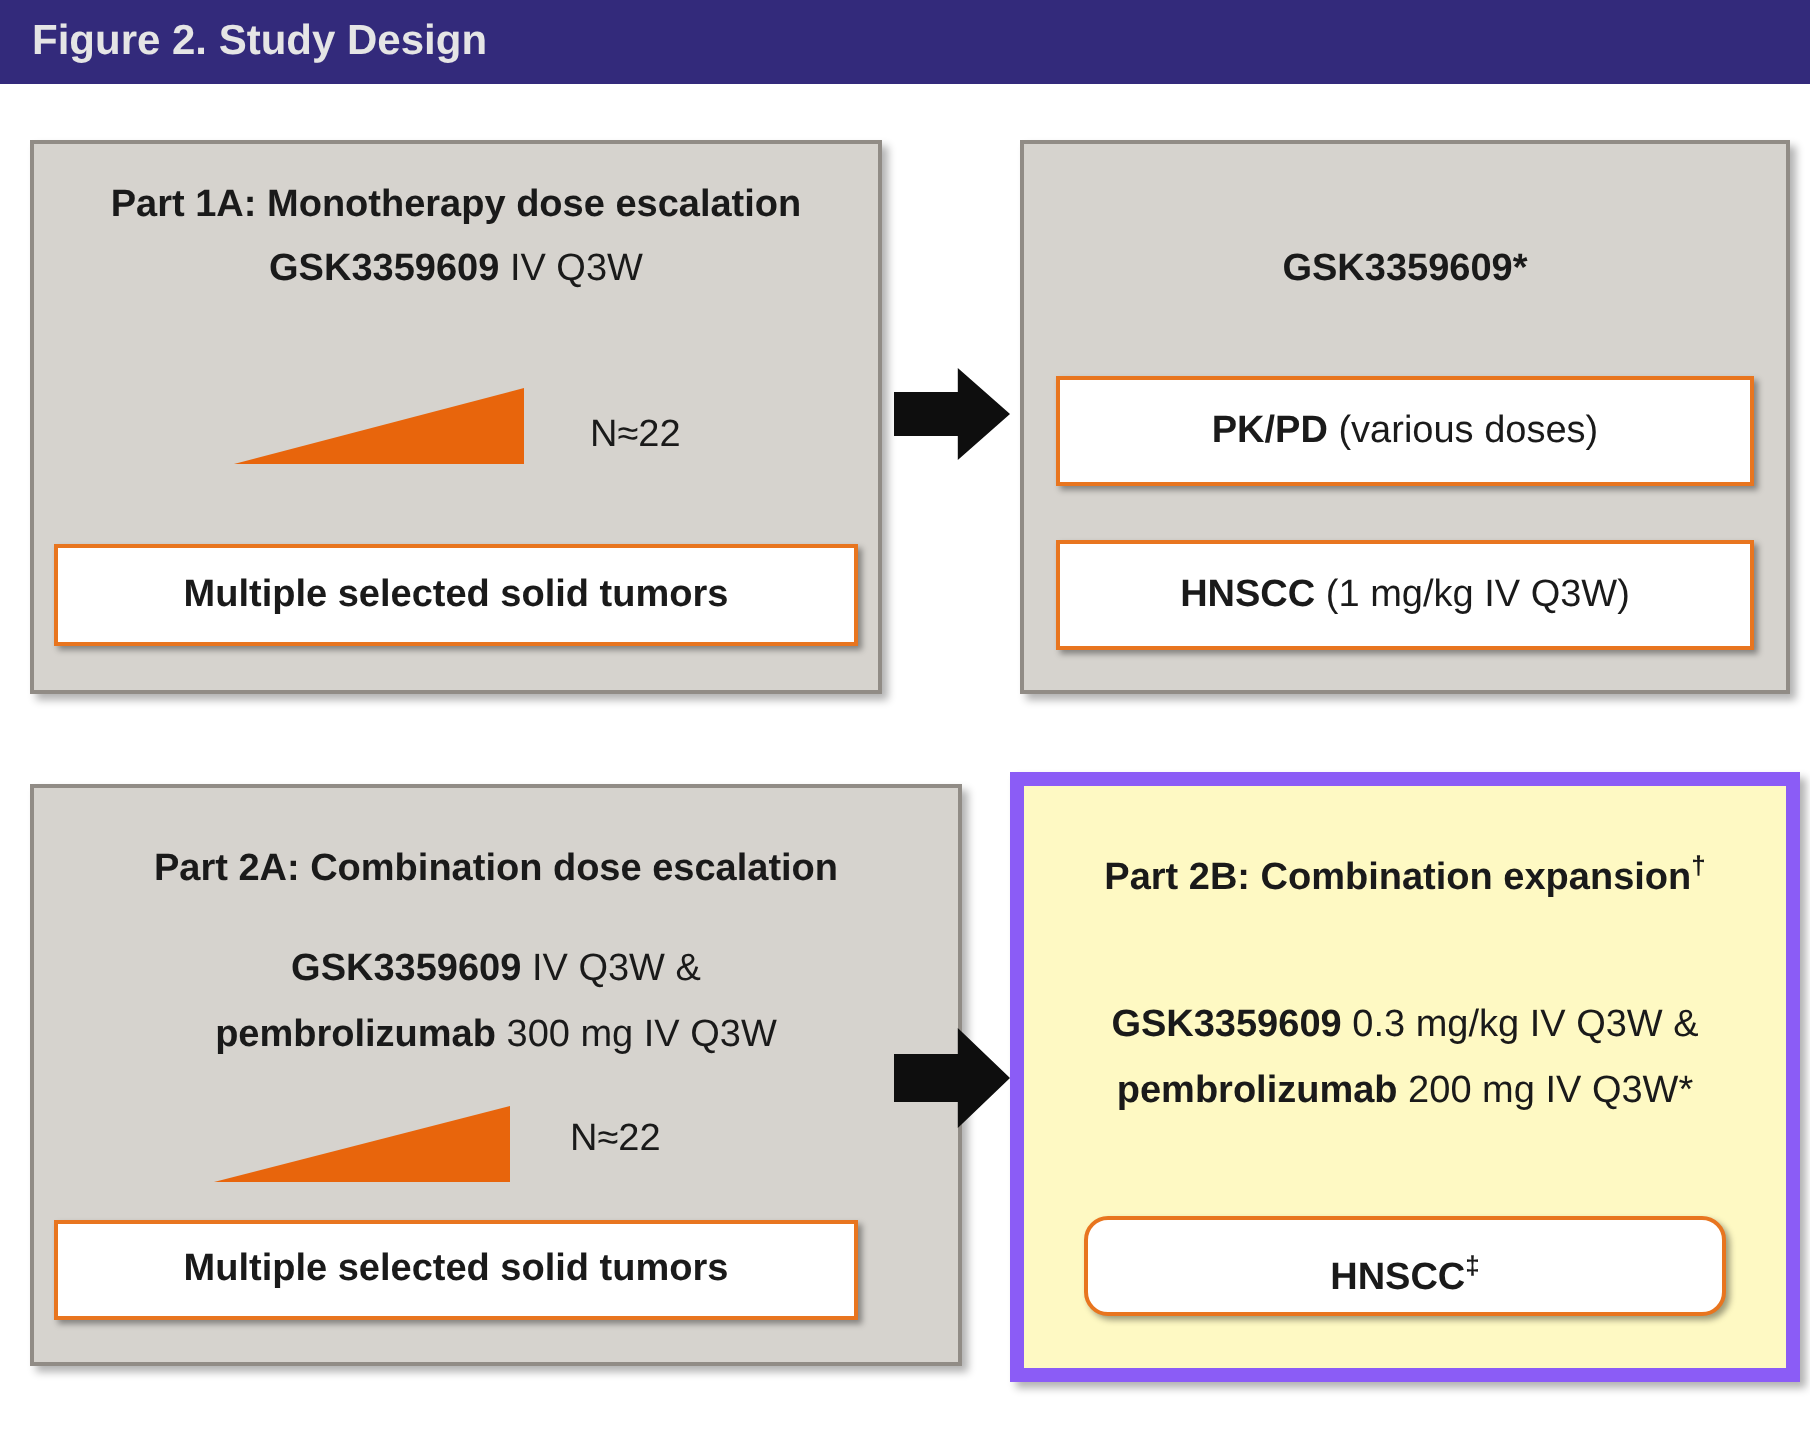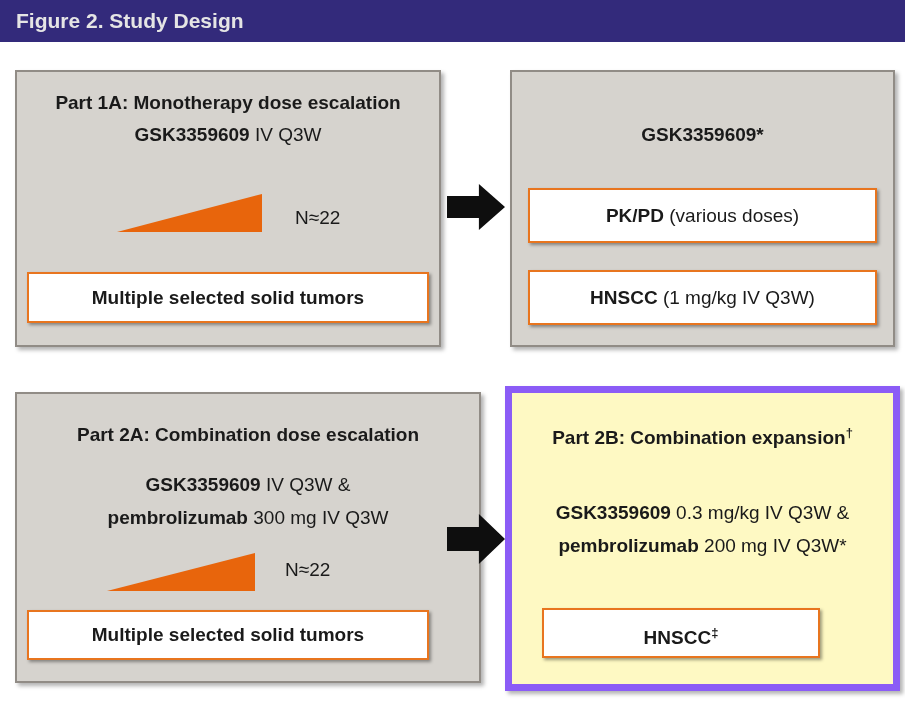--- a/index.html
+++ b/index.html
@@ -83,19 +83,19 @@
     <div class="line" style="top:109px;"><span class="b">pembrolizumab</span><span> 300 mg IV Q3W</span></div>
     <div class="wedge" style="left:90px;top:159px;width:148px;height:38px;"></div>
     <div class="nlab" style="left:268px;top:161px;">N≈22</div>
     <div class="wbox b" style="left:10px;top:216px;width:402px;height:50px;line-height:46px;">Multiple selected solid tumors</div>
   </div>
 
   <div id="box2b">
     <div class="line b" style="top:25px;"><span>Part 2B: Combination expansion</span><sup>†</sup></div>
     <div class="line" style="top:105px;"><span class="b">GSK3359609</span><span> 0.3 mg/kg IV Q3W &amp;</span></div>
     <div class="line" style="top:138px;"><span class="b">pembrolizumab</span><span> 200 mg IV Q3W*</span></div>
-    <div class="wbox b" style="left:30px;top:215px;width:278px;height:50px;line-height:46px;"><span>HNSCC</span><sup>‡</sup></div>
+    <div class="wbox b" style="left:30px;top:215px;width:321px;height:50px;line-height:46px;border-radius:12px;"><span>HNSCC</span><sup>‡</sup></div>
   </div>
 
   <div id="arrow1" class="arrow"></div>
   <div id="arrow2" class="arrow"></div>
 
 </div>
 
 </body></html>

